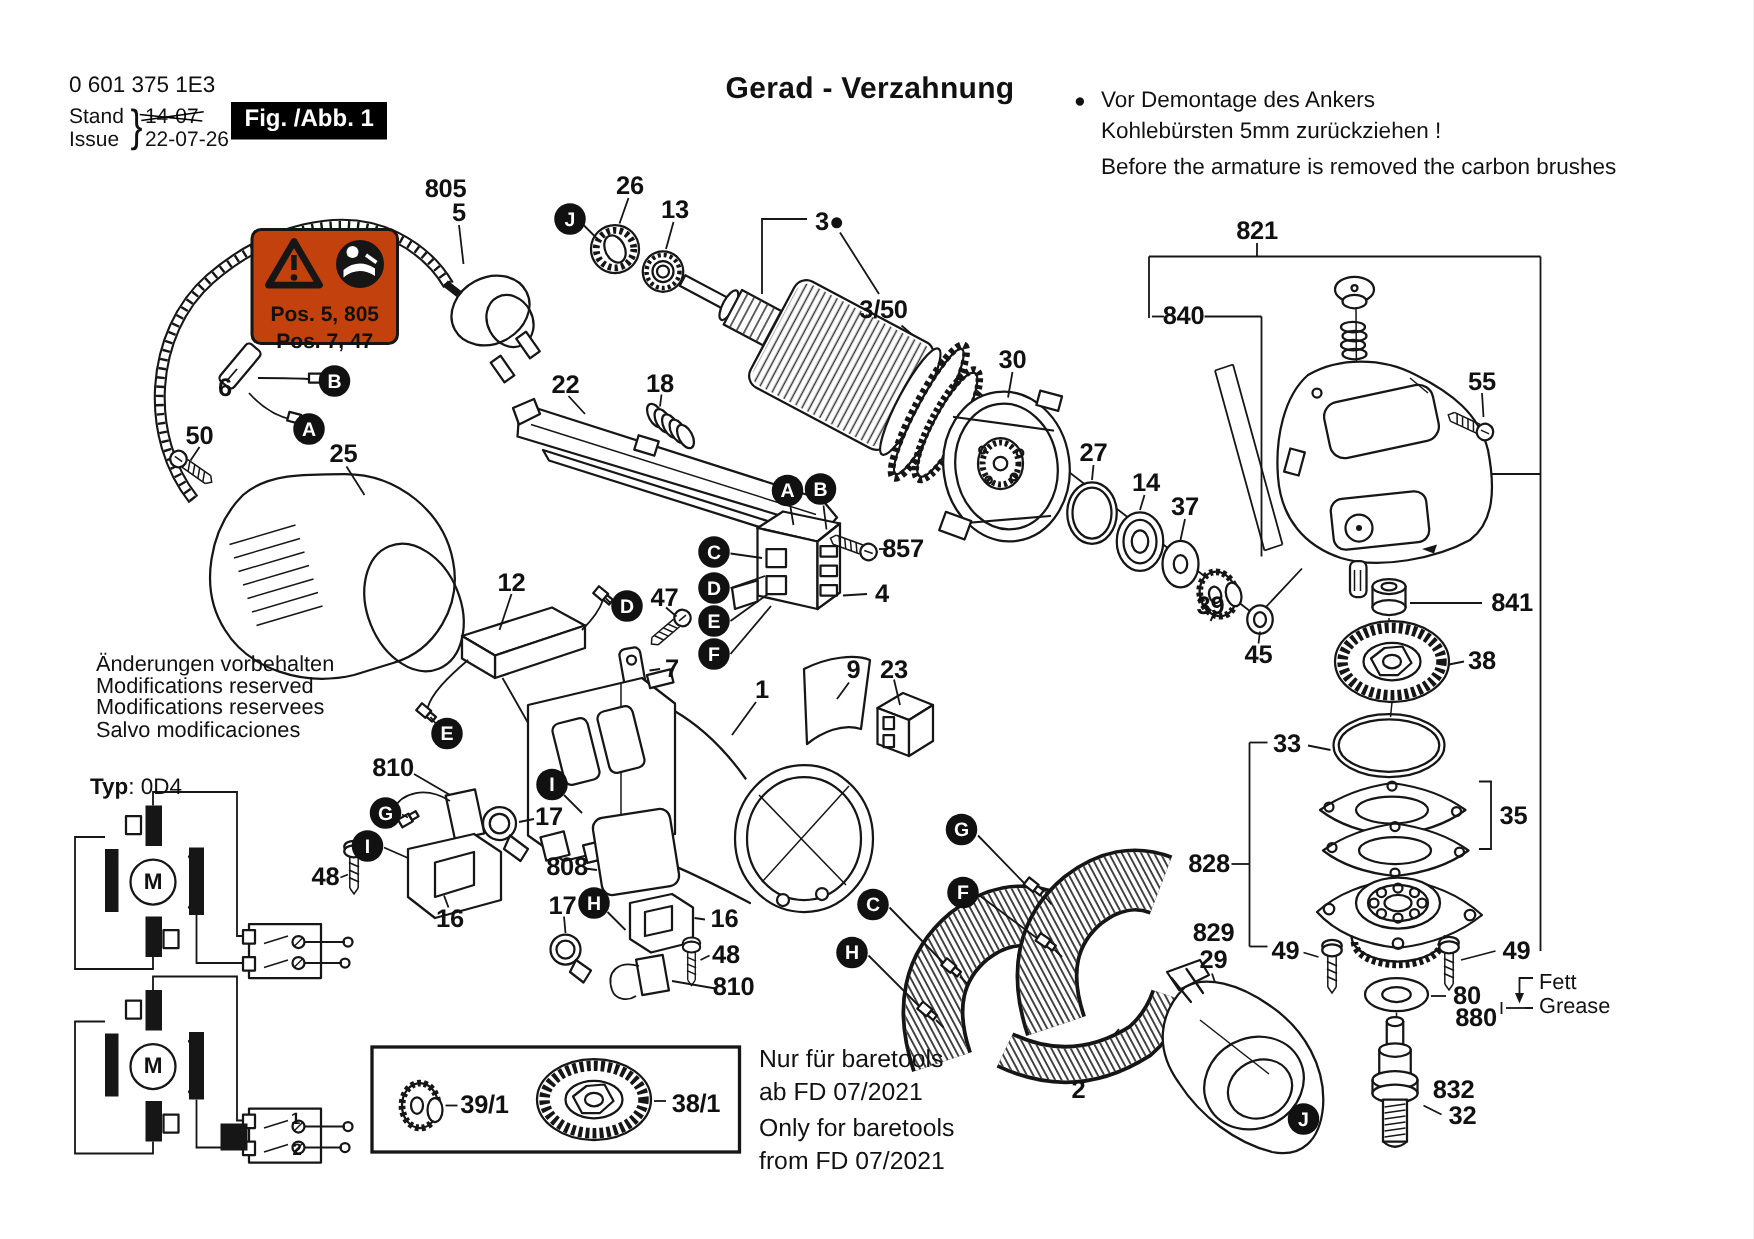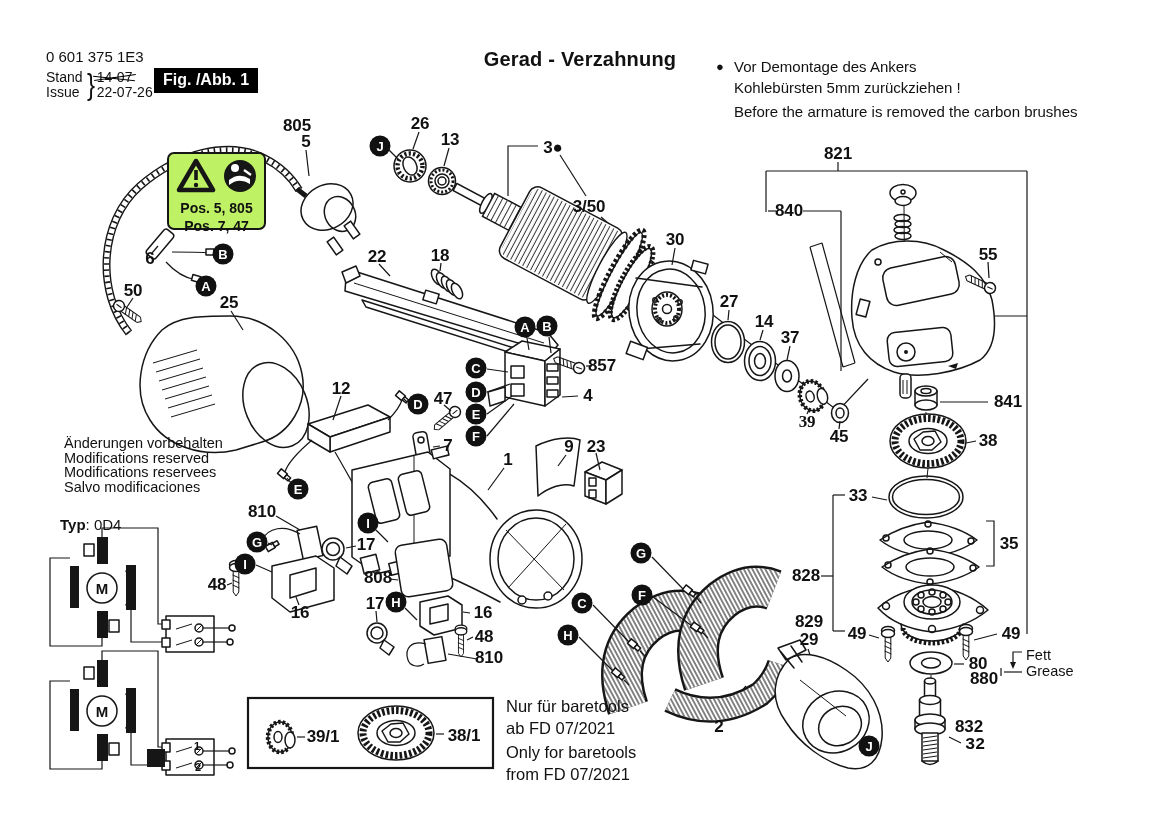--- a/index.html
+++ b/index.html
@@ -30,21 +30,21 @@
   .strike::after{content:"";position:absolute;left:-4px;right:-2px;top:55%;border-top:1.3px solid #000;transform:rotate(6deg);}
   #fig-box{position:absolute;left:154px;top:68px;background:#000;color:#fff;font-weight:bold;
            font-size:16px;padding:3px 9px 4px;z-index:5;}
   #title{position:absolute;left:440px;top:48px;width:280px;text-align:center;
          font-size:20px;font-weight:bold;letter-spacing:.2px;z-index:5;}
   #notice{position:absolute;left:716px;top:56px;font-size:15px;line-height:21px;z-index:5;}
   #notice .row{display:flex;}
   #notice .bullet{width:18px;font-size:13px;}
   #notice .ind{margin-left:18px;}
   #notice .en{margin-top:3px;}
-  #warnlabel{position:absolute;left:167px;top:152px;width:95px;height:74px;background:#bef264;
+  #warnlabel{position:absolute;left:167px;top:152px;width:95px;height:74px;background:#c2410c;
              border:2.5px solid #161616;border-radius:7px;z-index:4;text-align:center;}
   #warnlabel .icons{display:flex;justify-content:center;gap:6px;margin-top:4px;}
   #warnlabel .postext{font-size:14px;font-weight:bold;line-height:16px;margin-top:2px;}
   #disclaimer{position:absolute;left:64px;top:436px;font-size:14.5px;line-height:14.5px;z-index:5;}
   #typlabel{position:absolute;left:60px;top:516px;font-size:15px;z-index:5;}
   #typlabel b{font-weight:bold;margin-top:12px;}
   #baretools-text{position:absolute;left:506px;top:696px;font-size:16.5px;line-height:21.5px;z-index:5;}
   #baretools-text .gap{height:3px;}
   #grease{position:absolute;left:1026px;top:648px;font-size:14.5px;line-height:15.5px;z-index:5;}
   #labels-layer,#letters-layer{position:absolute;left:0;top:0;width:100%;height:100%;z-index:6;pointer-events:none;}
@@ -694,37 +694,37 @@
       <div class="plabel" style="left: 341px; top: 389px;">12</div>
       <div class="plabel" style="left: 443px; top: 399px;">47</div>
       <div class="plabel" style="left: 448px; top: 446px;">7</div>
       <div class="plabel" style="left: 508px; top: 460px;">1</div>
       <div class="plabel" style="left: 569px; top: 447px;">9</div>
       <div class="plabel" style="left: 596px; top: 447px;">23</div>
       <div class="plabel" style="left: 675px; top: 240px;">30</div>
       <div class="plabel" style="left: 729px; top: 302px;">27</div>
       <div class="plabel" style="left: 764px; top: 322px;">14</div>
       <div class="plabel" style="left: 790px; top: 338px;">37</div>
-      <div class="plabel" style="left: 807px; top: 422px; font-family: Liberation Serif, serif;">39</div>
+      <div class="plabel" style="left: 807px; top: 404px;">39</div>
       <div class="plabel" style="left: 839px; top: 437px;">45</div>
       <div class="plabel" style="left: 719px; top: 727px;">2</div>
       <div class="plabel" style="left: 838px; top: 154px;">821</div>
       <div class="plabel" style="left: 789px; top: 211px;">840</div>
       <div class="plabel" style="left: 988px; top: 255px;">55</div>
       <div class="plabel" style="left: 1008px; top: 402px;">841</div>
       <div class="plabel" style="left: 988px; top: 441px;">38</div>
       <div class="plabel" style="left: 858px; top: 496px;">33</div>
       <div class="plabel" style="left: 1009px; top: 544px;">35</div>
       <div class="plabel" style="left: 806px; top: 576px;">828</div>
       <div class="plabel" style="left: 857px; top: 634px;">49</div>
       <div class="plabel" style="left: 1011px; top: 634px;">49</div>
       <div class="plabel" style="left: 978px; top: 664px;">80</div>
       <div class="plabel" style="left: 984px; top: 679px;">880</div>
       <div class="plabel" style="left: 969px; top: 727px;">832</div>
-      <div class="plabel" style="left: 975px; top: 744px; font-family: Liberation Mono, monospace;">32</div>
+      <div class="plabel" style="left: 975px; top: 744px;">32</div>
       <div class="plabel" style="left: 809px; top: 622px;">829</div>
       <div class="plabel" style="left: 809px; top: 640px;">29</div>
       <div class="plabel" style="left: 262px; top: 512px;">810</div>
       <div class="plabel" style="left: 366px; top: 545px;">17</div>
       <div class="plabel" style="left: 300px; top: 613px;">16</div>
       <div class="plabel" style="left: 217px; top: 585px;">48</div>
       <div class="plabel" style="left: 378px; top: 578px;">808</div>
       <div class="plabel" style="left: 375px; top: 604px;">17</div>
       <div class="plabel" style="left: 483px; top: 613px;">16</div>
       <div class="plabel" style="left: 484px; top: 637px;">48</div>

